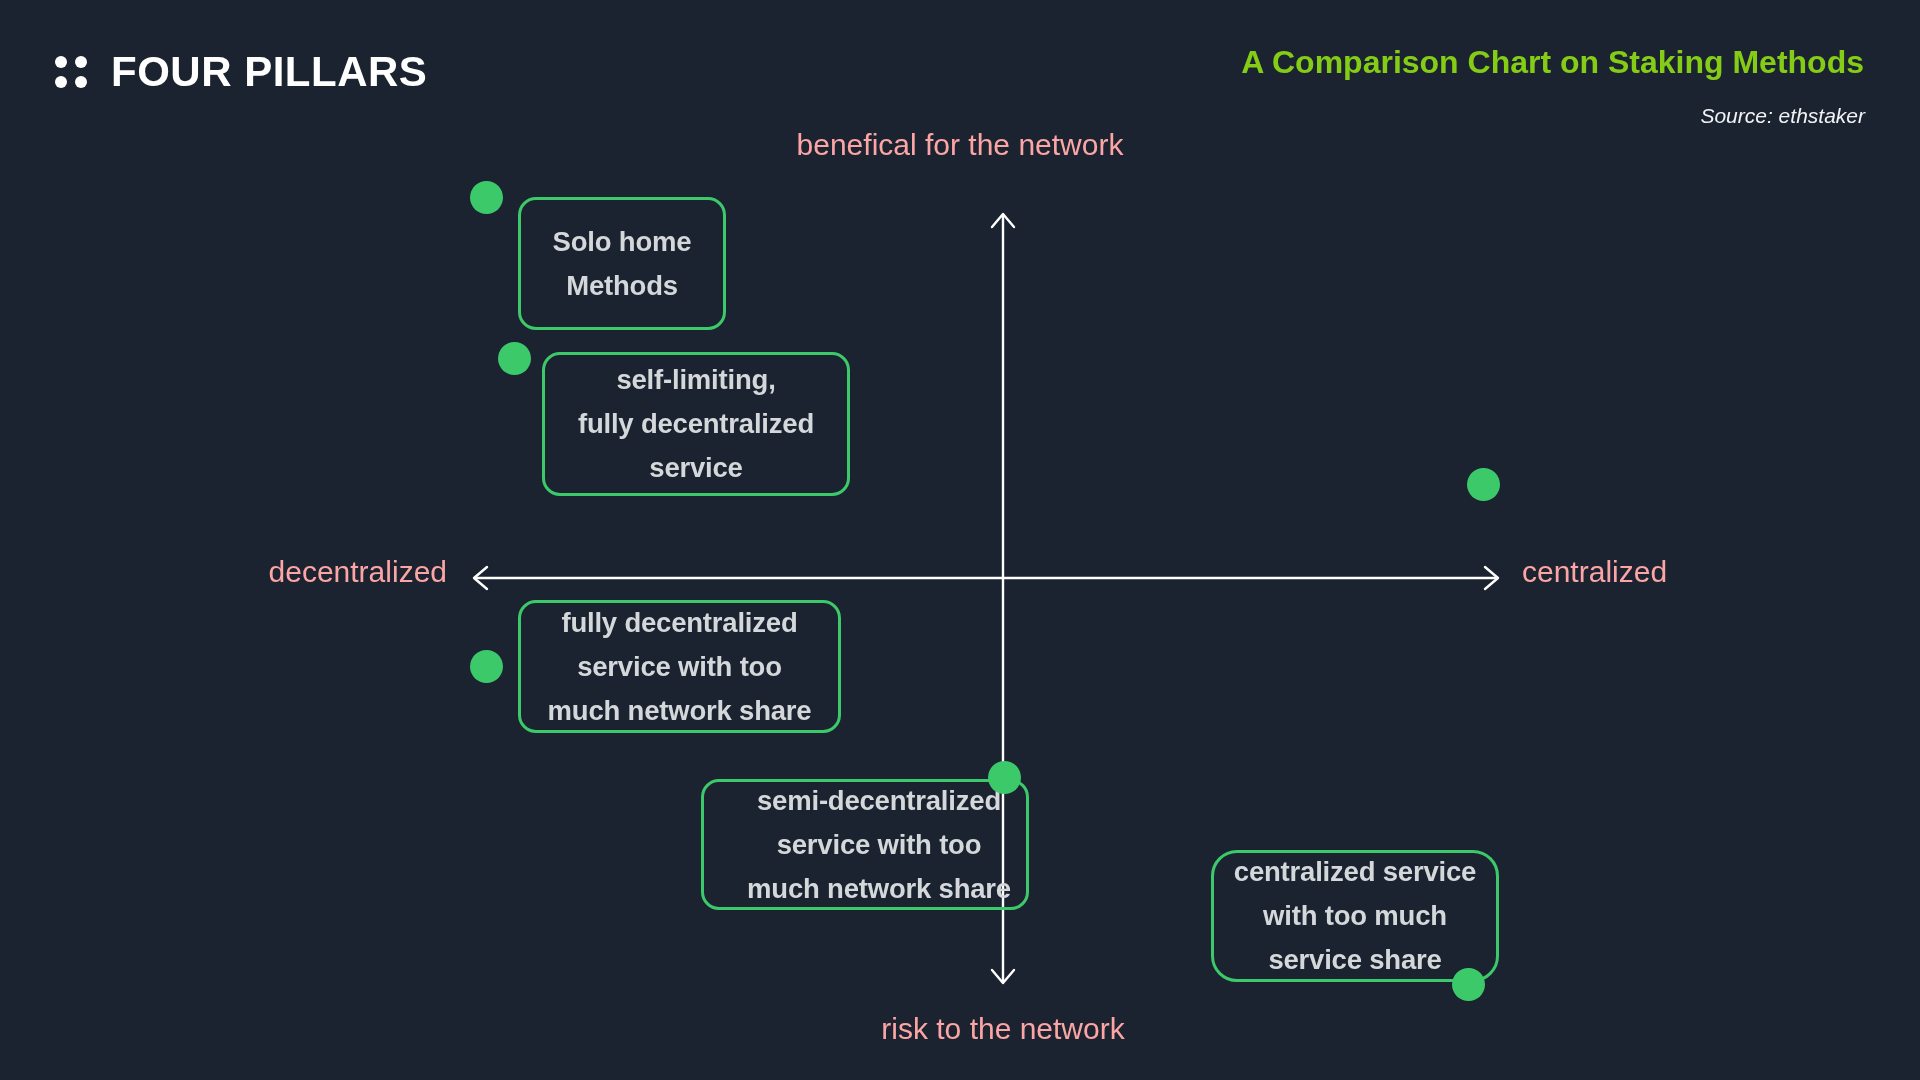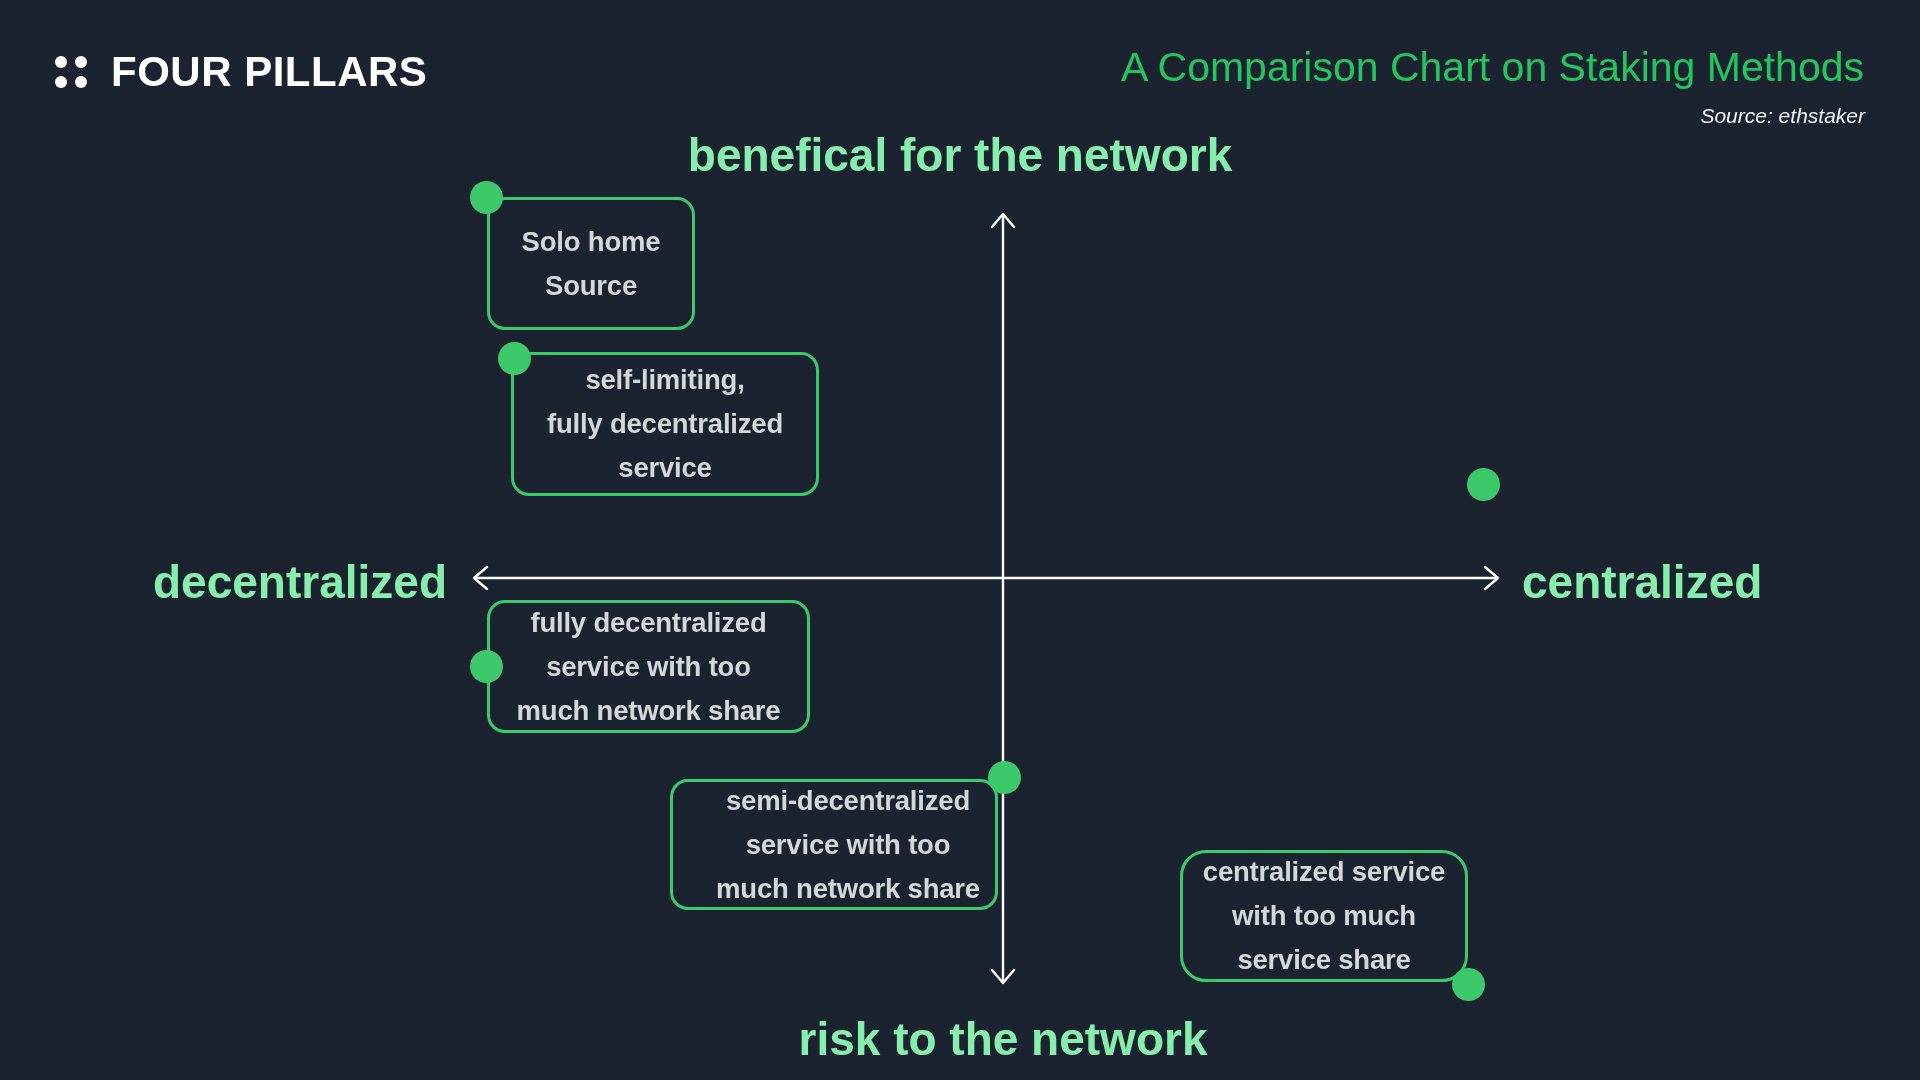--- a/index.html
+++ b/index.html
@@ -12,38 +12,38 @@
   html,body{width:1920px;height:1080px;background:var(--bg);overflow:hidden;}
   body{font-family:"Liberation Sans","DejaVu Sans",sans-serif;color:var(--white);}
   .canvas{position:relative;width:1920px;height:1080px;background:var(--bg);}
 
   
   .logo{position:absolute;left:55px;top:48px;display:flex;align-items:center;gap:24px;}
   .logo-dots{display:grid;grid-template-columns:12px 12px;grid-template-rows:12px 12px;gap:8px;}
   .logo-dots i{display:block;width:12px;height:12px;border-radius:50%;background:#ffffff;}
   .logo-text{font-size:42px;font-weight:bold;letter-spacing:0.5px;color:#ffffff;}
 
-  .title{position:absolute;top:44px;right:56px;font-size:41px;font-weight:normal;color:#22c55e;white-space:nowrap;}
+  .title{position:absolute;top:44px;right:56px;font-size:32px;font-weight:bold;color:#84cc16;white-space:nowrap;}
   .source{position:absolute;top:104px;right:55px;font-size:21px;font-style:italic;color:#f0f2f4;white-space:nowrap;}
 
   
   svg.axes{position:absolute;left:0;top:0;width:1920px;height:1080px;}
   svg.axes line,svg.axes path{stroke:#ffffff;stroke-width:2.4;fill:none;stroke-linecap:round;stroke-linejoin:round;}
 
-  .axis-label{position:absolute;font-weight:bold;font-size:46px;color:#86efac;white-space:nowrap;}
+  .axis-label{position:absolute;font-weight:normal;font-size:30px;color:#fca5a5;white-space:nowrap;}
   .axis-label.top{left:960px;top:128px;transform:translateX(-50%);}
   .axis-label.bottom{left:1003px;top:1012px;transform:translateX(-50%);}
   .axis-label.left{right:1473px;top:555px;}
   .axis-label.right{left:1522px;top:555px;}
 
   
   .box{position:absolute;border:3px solid var(--green);border-radius:18px;
        display:flex;flex-direction:column;justify-content:center;align-items:center;
        color:var(--box-text);font-weight:bold;font-size:27.5px;line-height:44px;
-       text-align:right;letter-spacing:-0.2px;white-space:nowrap;}
+       text-align:right;letter-spacing:-0.2px;white-space:nowrap;margin-left:31px;}
   #box-solo    {left:487px; top:197px; width:208px; height:133px;}
   #box-self    {left:511px; top:352px; width:308px; height:144px;}
   #box-small   {left:1238px;top:414px; width:245px; height:133px;}
   #box-fully   {left:487px; top:600px; width:323px; height:133px;}
   #box-semi    {left:670px; top:779px; width:328px; height:131px;padding-left:28px;}
   #box-central {left:1180px;top:850px; width:288px; height:132px;border-radius:26px;}
 
   
   .dot{position:absolute;width:33px;height:33px;border-radius:50%;background:var(--green);}
   #dot-solo    {left:470px; top:181px;}
@@ -80,21 +80,21 @@
     <path d="M1485 567 L1498 578 L1485 589"></path>
   </svg>
 
   <div class="axis-label top">benefical for the network</div>
   <div class="axis-label left">decentralized</div>
   <div class="axis-label bottom">risk to the network</div>
   <div class="axis-label right">centralized</div>
 
   <div class="box" id="box-solo">
     <div>Solo home</div>
-    <div>Source</div>
+    <div>Methods</div>
   </div>
 
   <div class="box" id="box-self">
     <div>self-limiting,</div>
     <div>fully decentralized</div>
     <div>service</div>
   </div>
 
 
   <div class="box" id="box-fully">

